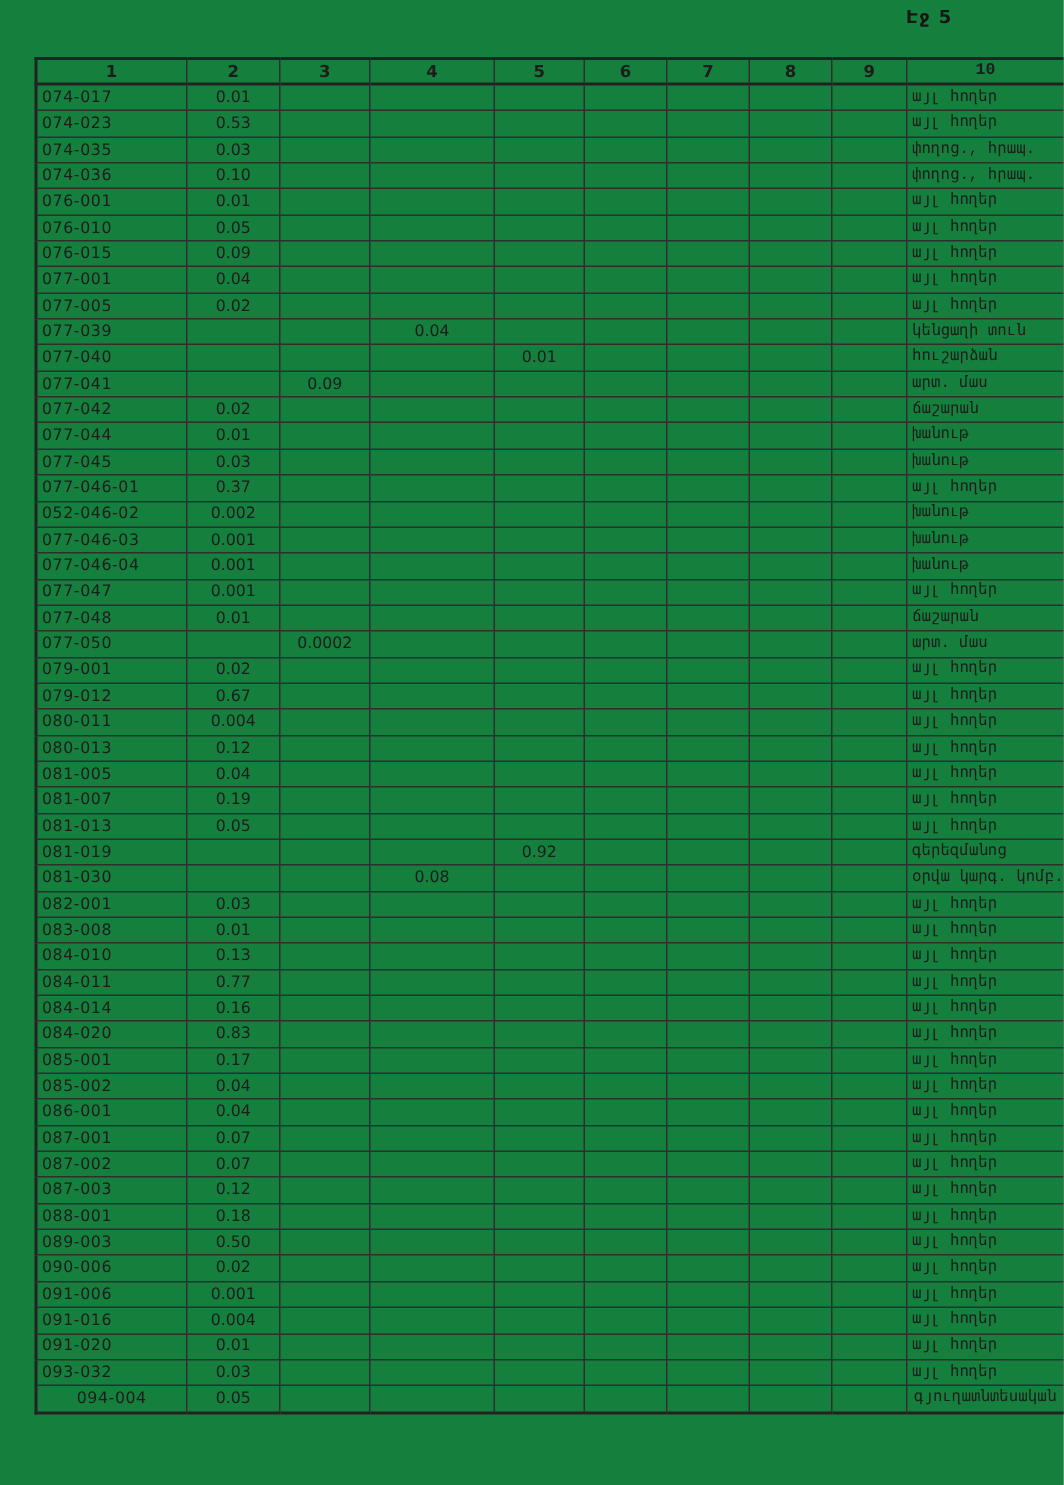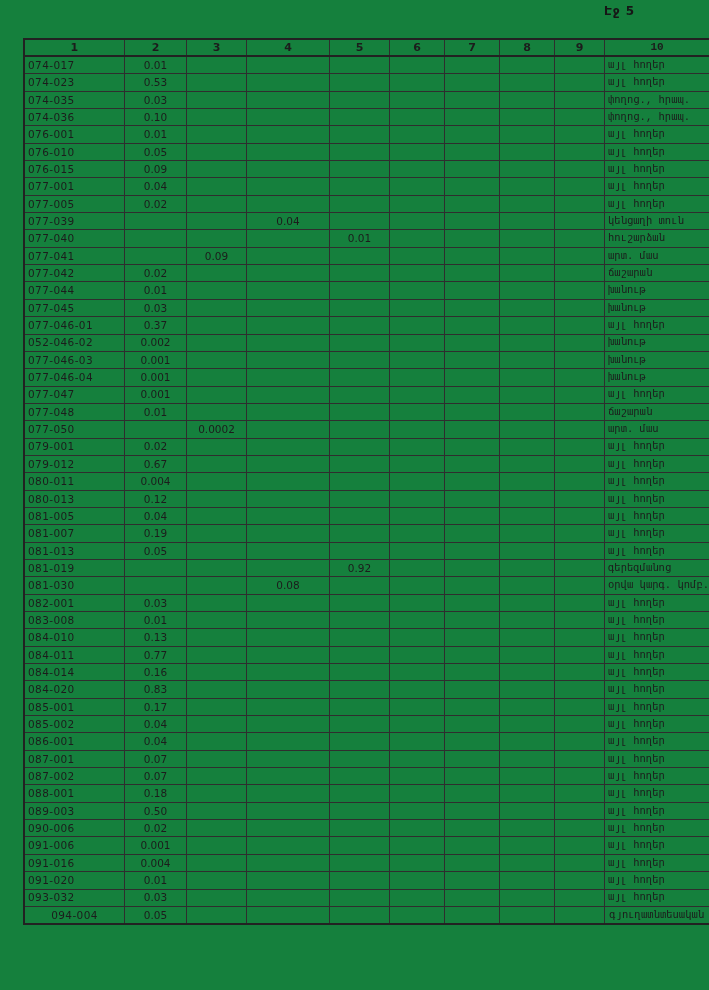--- a/index.html
+++ b/index.html
@@ -579,20 +579,32 @@
           <td class="col-c3"></td>
           <td class="col-c4"></td>
           <td class="col-c5"></td>
           <td class="col-c6"></td>
           <td class="col-c7"></td>
           <td class="col-c8"></td>
           <td class="col-c9"></td>
           <td class="col-c10">այլ հողեր</td>
         </tr>
         <tr>
+          <td class="col-c1">087-003</td>
+          <td class="col-c2">0.12</td>
+          <td class="col-c3"></td>
+          <td class="col-c4"></td>
+          <td class="col-c5"></td>
+          <td class="col-c6"></td>
+          <td class="col-c7"></td>
+          <td class="col-c8"></td>
+          <td class="col-c9"></td>
+          <td class="col-c10">այլ հողեր</td>
+        </tr>
+        <tr>
           <td class="col-c1">088-001</td>
           <td class="col-c2">0.18</td>
           <td class="col-c3"></td>
           <td class="col-c4"></td>
           <td class="col-c5"></td>
           <td class="col-c6"></td>
           <td class="col-c7"></td>
           <td class="col-c8"></td>
           <td class="col-c9"></td>
           <td class="col-c10">այլ հողեր</td>

